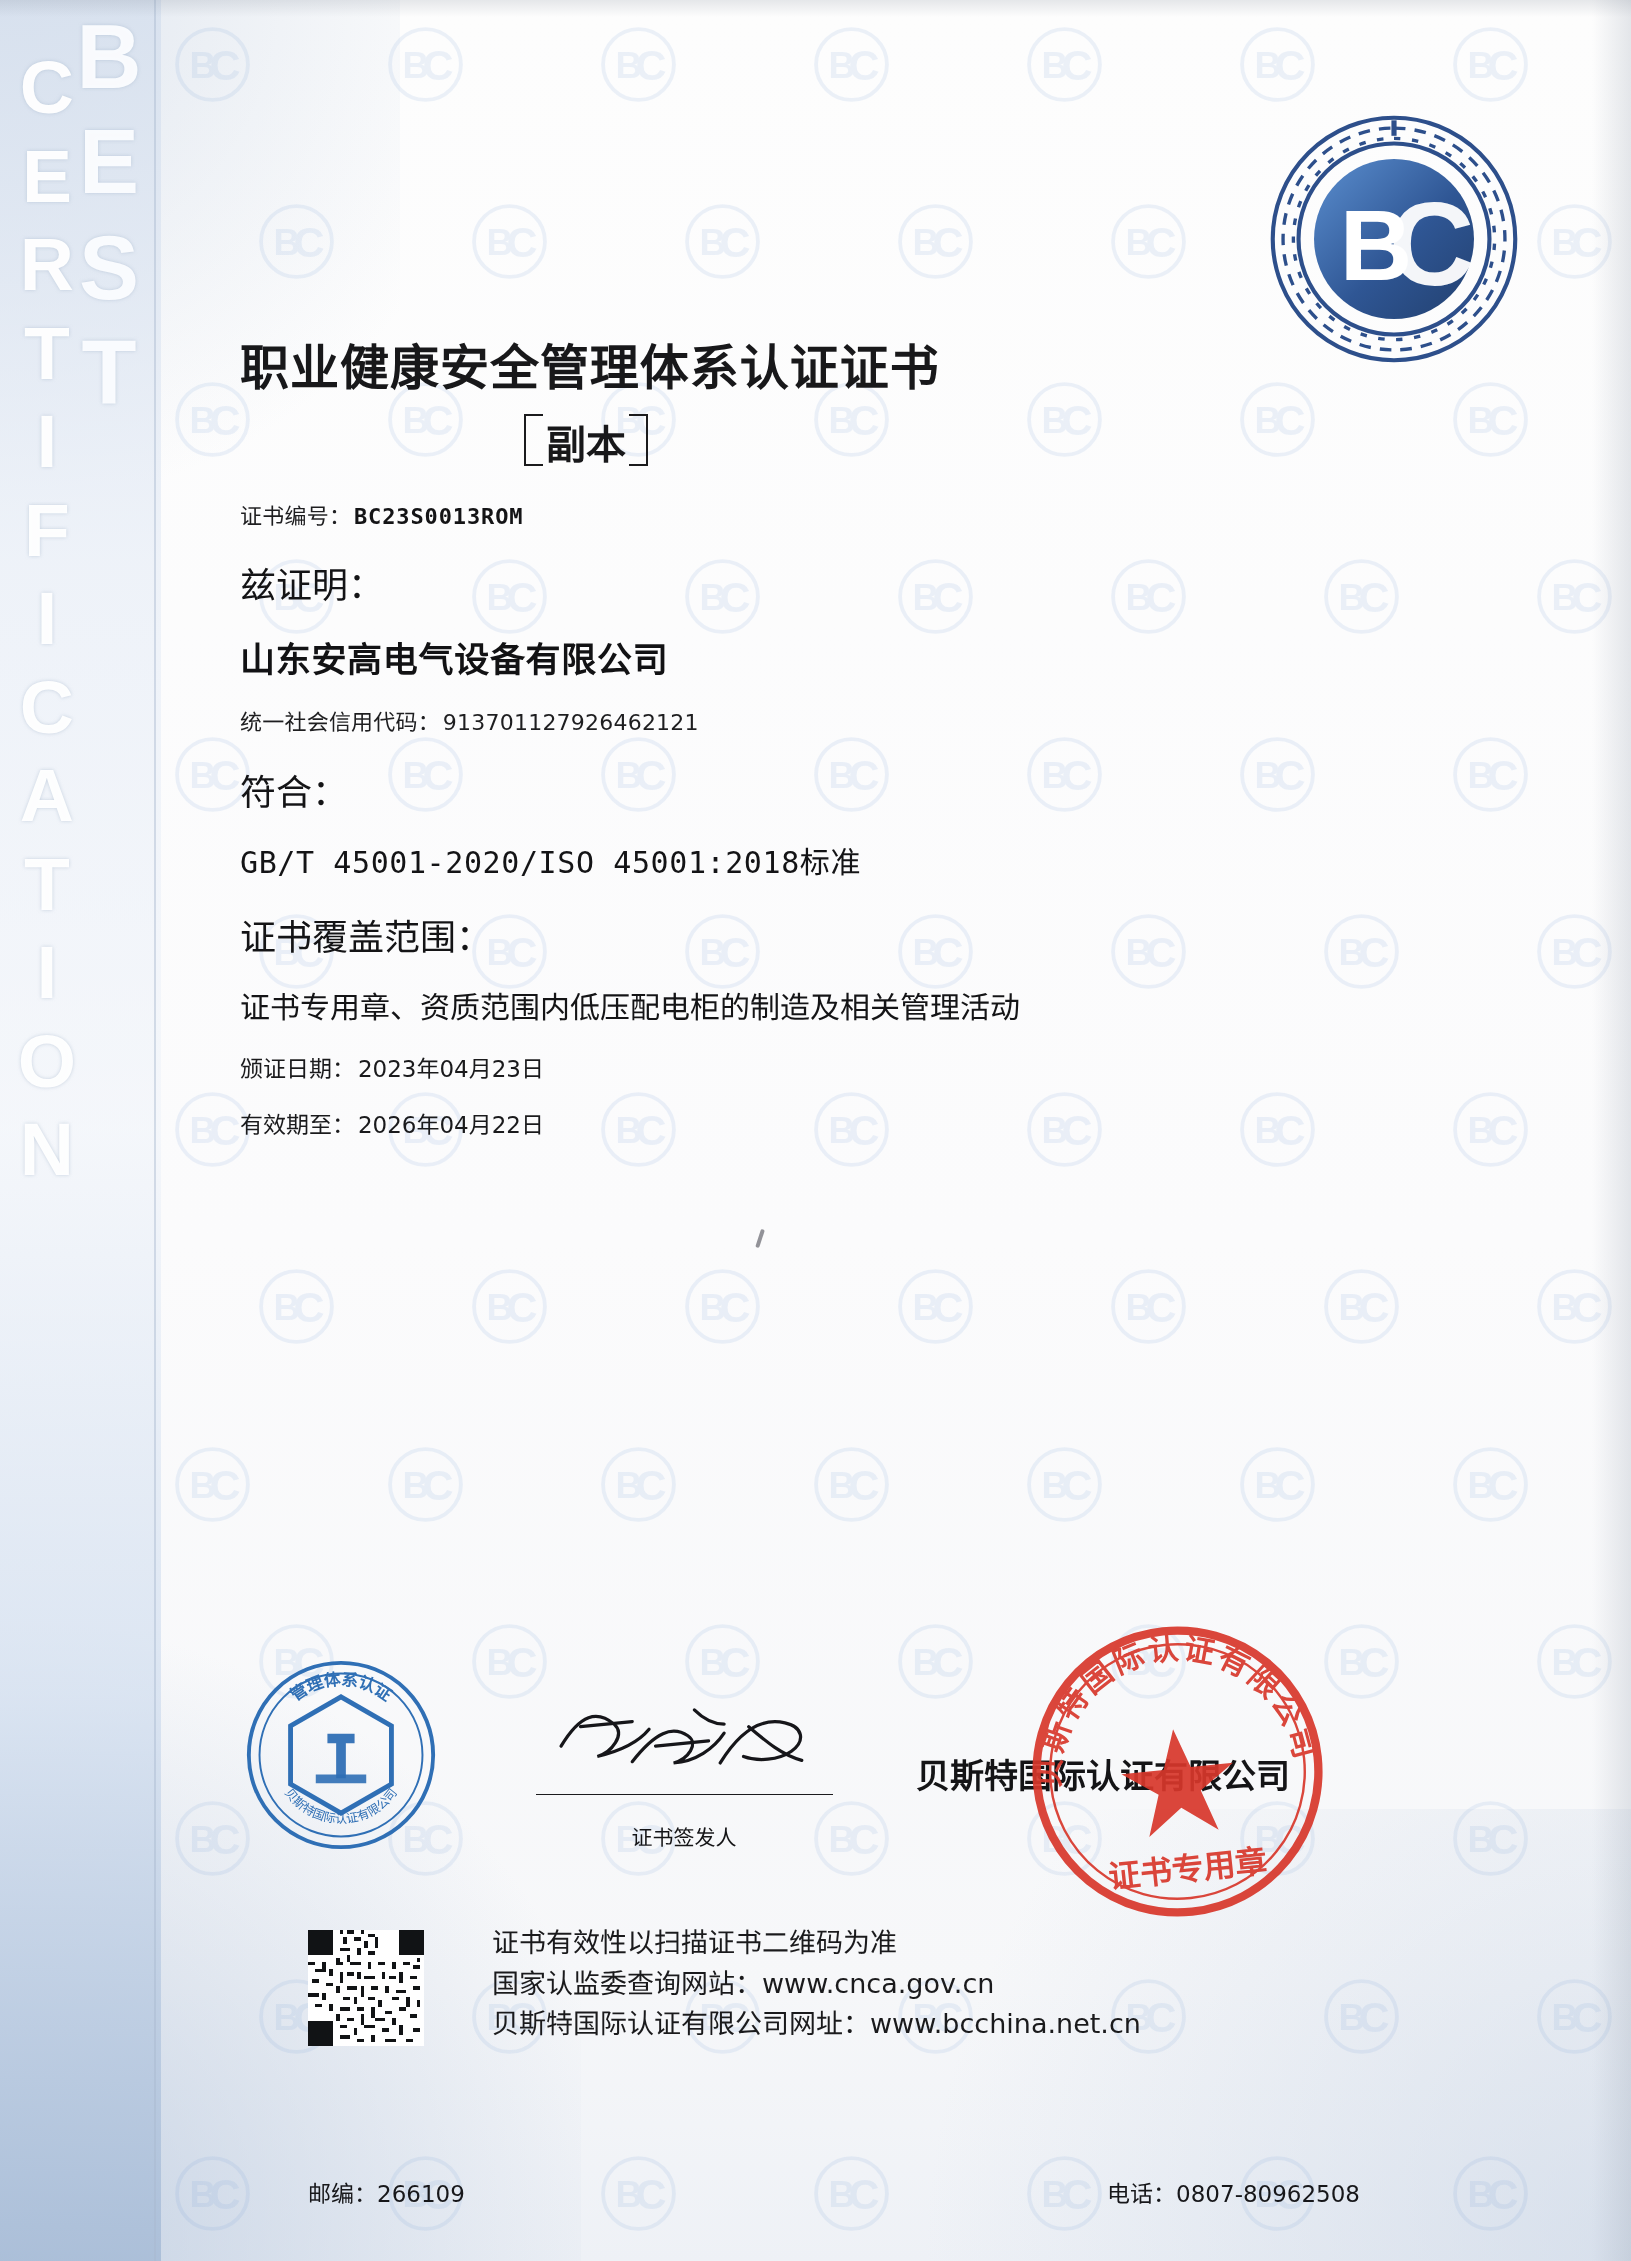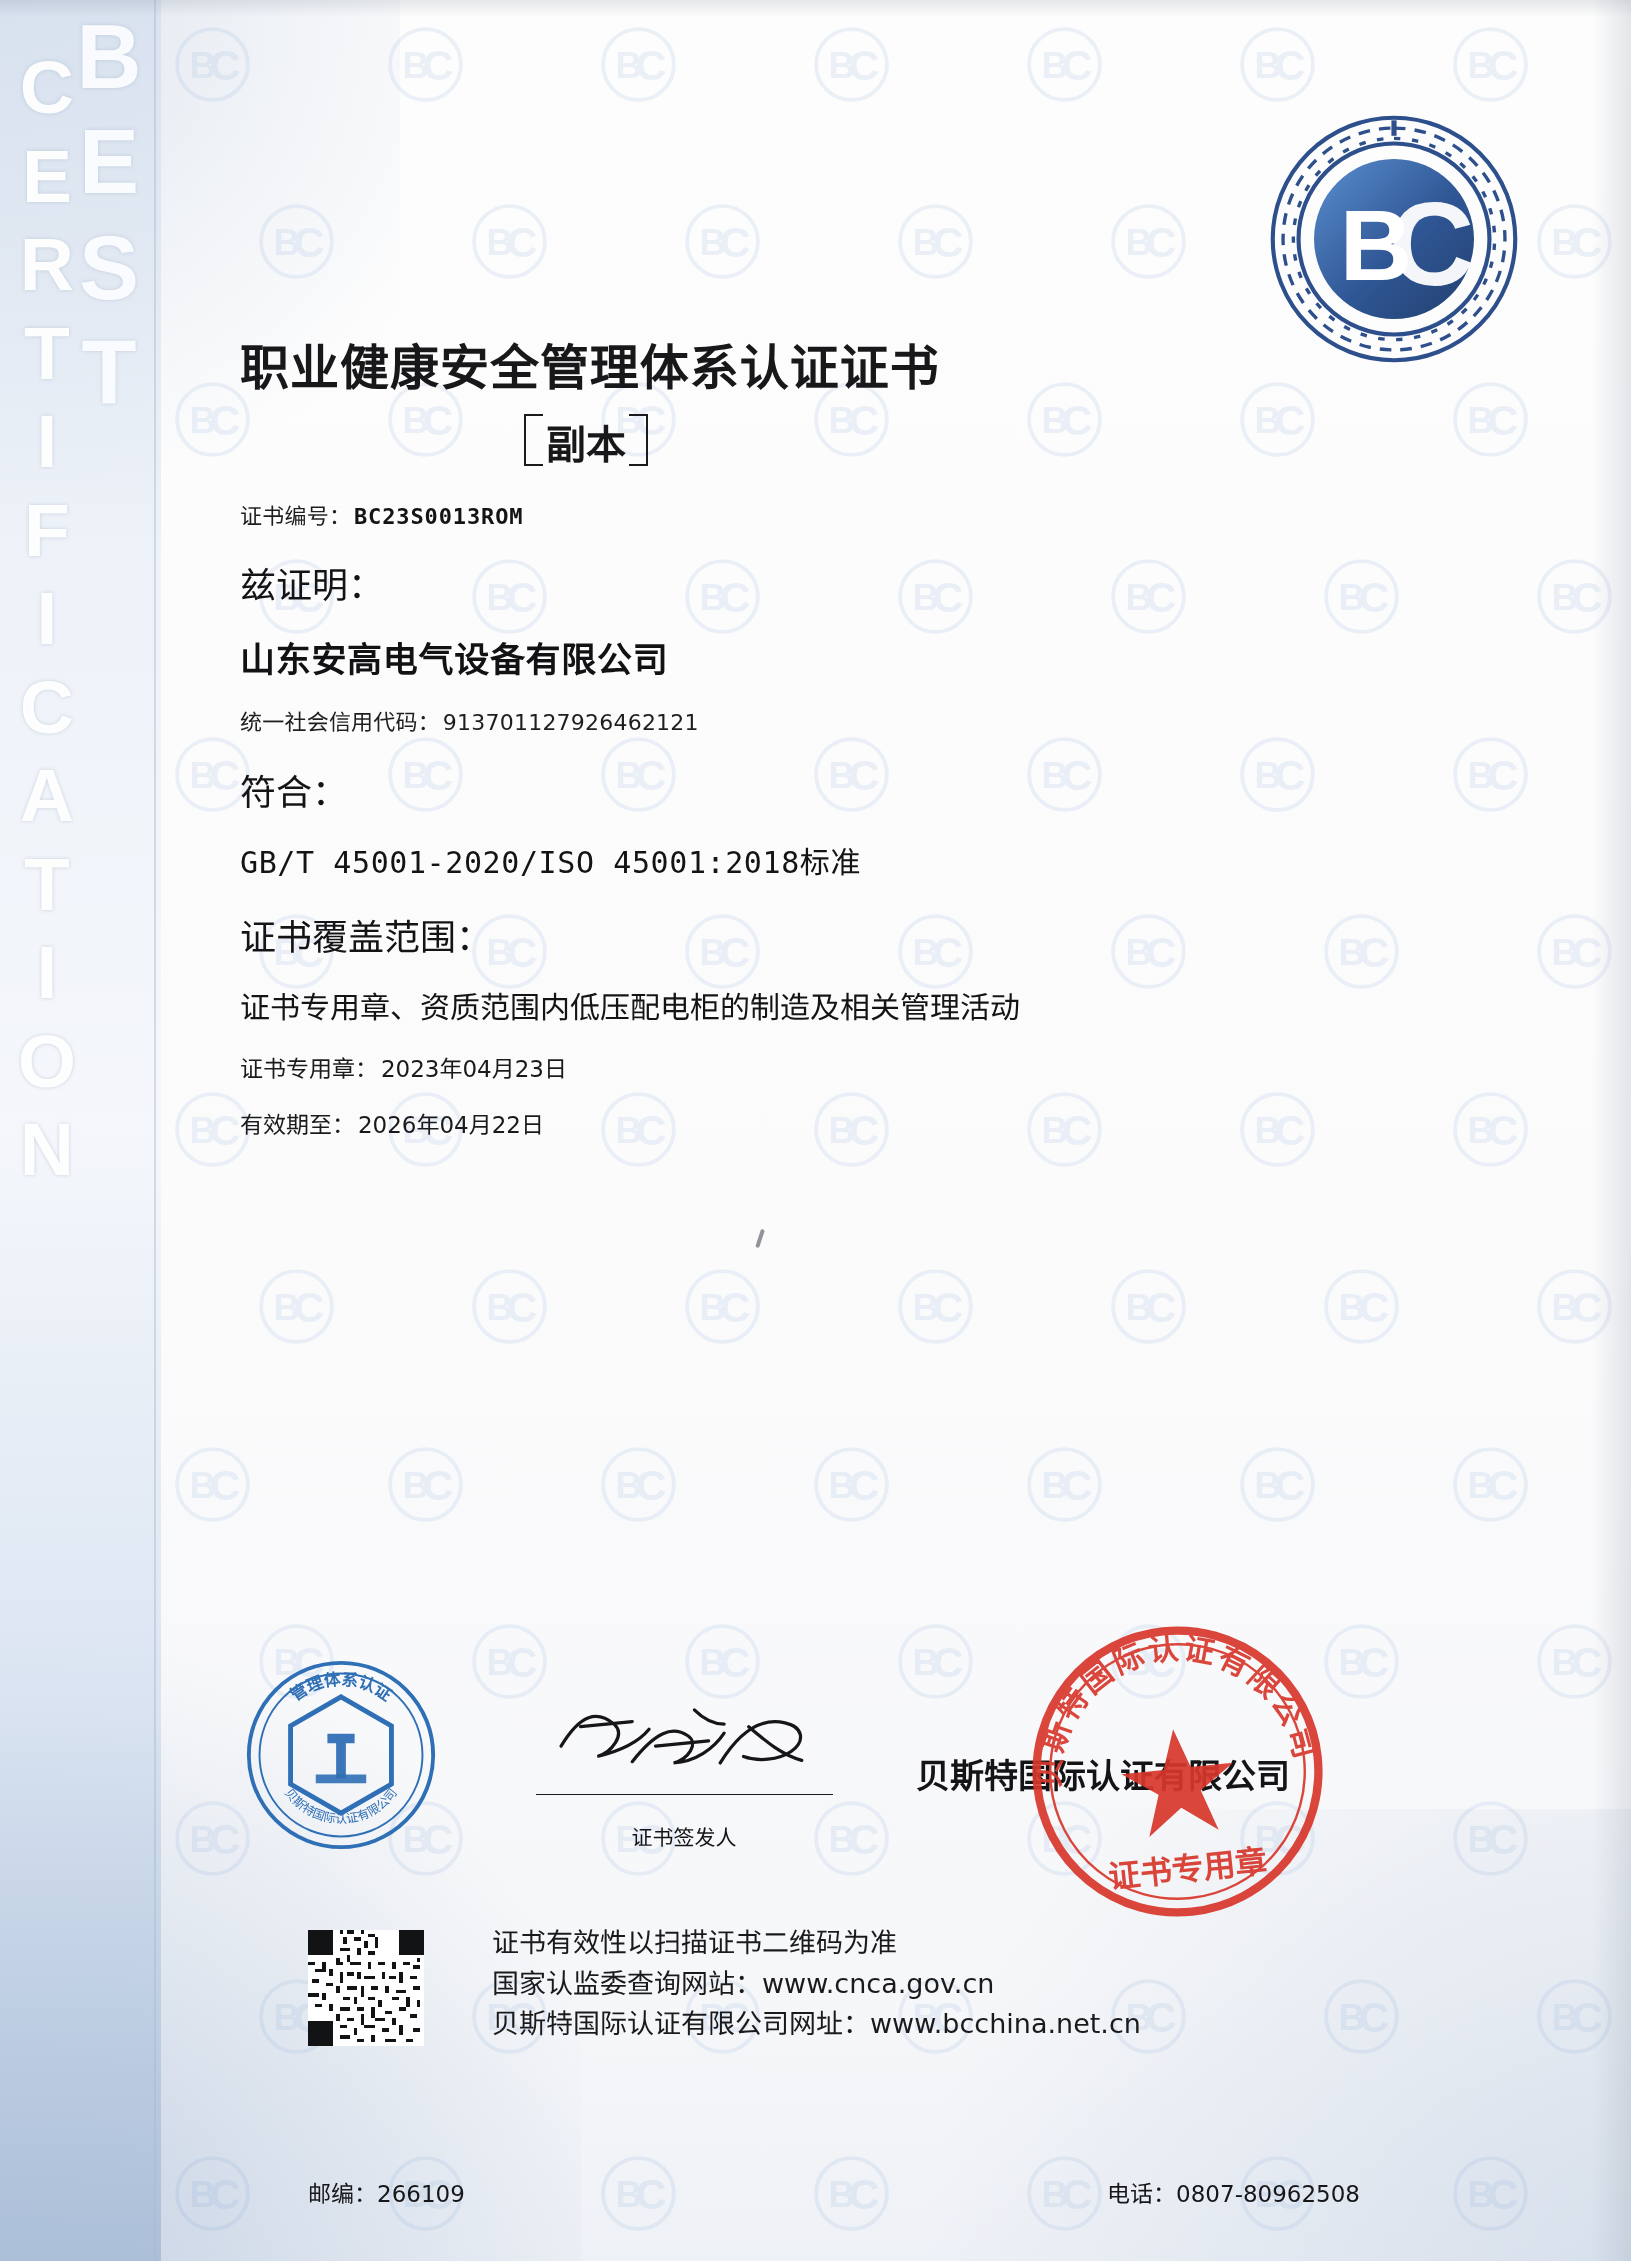--- a/index.html
+++ b/index.html
@@ -1053,21 +1053,21 @@
     <div class="row" style="margin-top:26px;">
       <span class="label-mid">证书覆盖范围：</span>
     </div>
 
     <div class="row" style="margin-top:23px;">
       <span class="scope">证书专用章、资质范围内低压配电柜的制造及相关管理活动</span>
     </div>
 
 
     <div class="row" style="margin-top:23px;">
-      <span class="date-line">证书专用章：</span>
+      <span class="date-line">颁证日期：</span>
       <span class="date-line">2023年04月23日</span>
     </div>
 
     <div class="row" style="margin-top:22px;">
       <span class="date-line">有效期至：</span>
       <span class="date-line">2026年04月22日</span>
     </div>
   </div>
 
   <div class="speck"></div>

